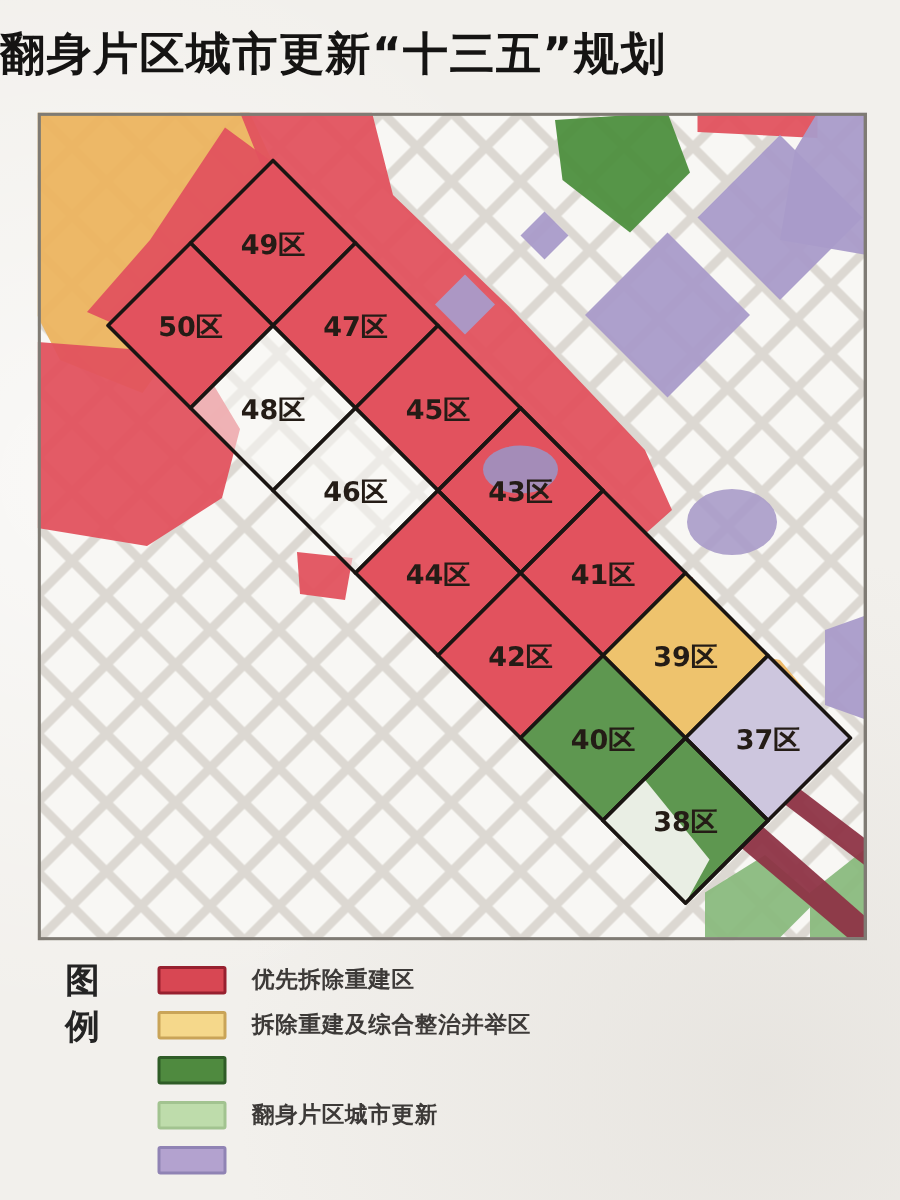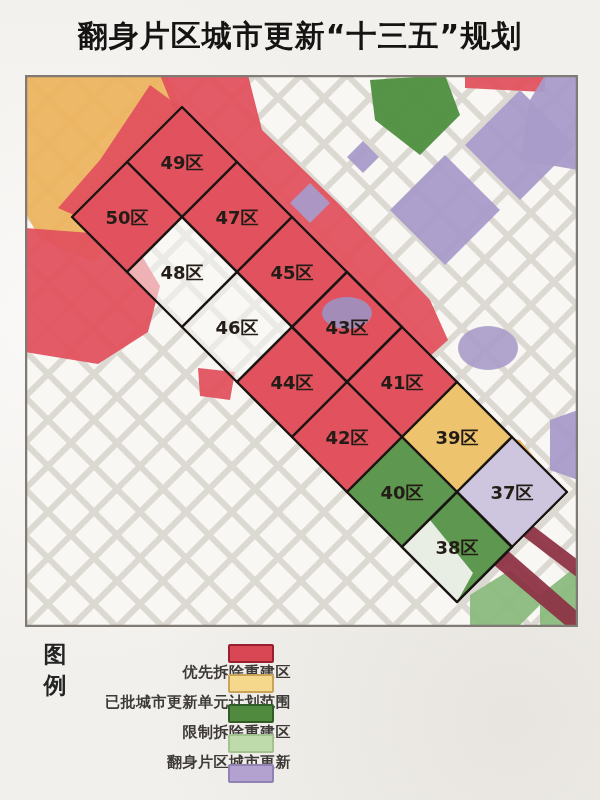--- a/index.html
+++ b/index.html
@@ -6,35 +6,35 @@
   body{
     width:600px;height:800px;position:relative;overflow:hidden;
     background:
       radial-gradient(circle at 85% 90%, rgba(200,195,188,.25), rgba(0,0,0,0) 40%),
       radial-gradient(circle at 10% 40%, rgba(255,255,255,.6), rgba(0,0,0,0) 50%),
       #f2f0ec;
     font-family:"DejaVu Sans","Liberation Sans",sans-serif;
   }
   .title{
     position:absolute;top:16px;left:0;width:100%;
-    text-align:center;font-size:30px;font-weight:800;color:#151413;
+    text-align:left;font-size:30px;font-weight:800;color:#151413;
     letter-spacing:1px;white-space:nowrap;
   }
   .map-frame{
     position:absolute;left:25px;top:75px;width:595px;height:552px;
     overflow:hidden;
   }
   .map-frame svg{display:block;}
   .legend-heading{
     position:absolute;left:40px;top:639px;width:30px;
     font-size:23px;font-weight:800;color:#242424;line-height:31px;
     text-align:center;
   }
   .legend-items{position:absolute;left:105px;top:644px;}
-  .legend-row{display:flex;align-items:flex-end;height:30px;flex-direction:column;}
+  .legend-row{display:flex;align-items:flex-start;height:30px;}
   .legend-swatch{
     width:46px;height:19px;border-radius:2px;margin-right:17px;
     box-sizing:border-box;border:2px solid transparent;flex:0 0 auto;
   }
   .legend-label{
     font-size:15px;font-weight:600;color:#3d3a38;white-space:nowrap;
     letter-spacing:.5px;
   }
 </style>
 </head>
@@ -122,25 +122,24 @@
   <div>例</div>
 </div>
 
 <div class="legend-items" id="legend-items">
     <div class="legend-row">
       <span class="legend-swatch" style="background: rgb(216, 71, 83); border-color: rgb(151, 32, 47);"></span>
       <span class="legend-label">优先拆除重建区</span>
     </div>
     <div class="legend-row">
       <span class="legend-swatch" style="background: rgb(245, 216, 139); border-color: rgb(201, 164, 88);"></span>
-      <span class="legend-label">已批城市更新单元计划范围</span>
+      <span class="legend-label">拆除重建及综合整治并举区</span>
     </div>
     <div class="legend-row">
       <span class="legend-swatch" style="background: rgb(79, 138, 63); border-color: rgb(47, 92, 39);"></span>
-      <span class="legend-label">限制拆除重建区</span>
     </div>
     <div class="legend-row">
       <span class="legend-swatch" style="background: rgb(190, 220, 171); border-color: rgb(162, 195, 144);"></span>
       <span class="legend-label">翻身片区城市更新</span>
     </div>
     <div class="legend-row">
       <span class="legend-swatch" style="background: rgb(179, 162, 207); border-color: rgb(144, 131, 180);"></span>
     </div>
   </div>
 

